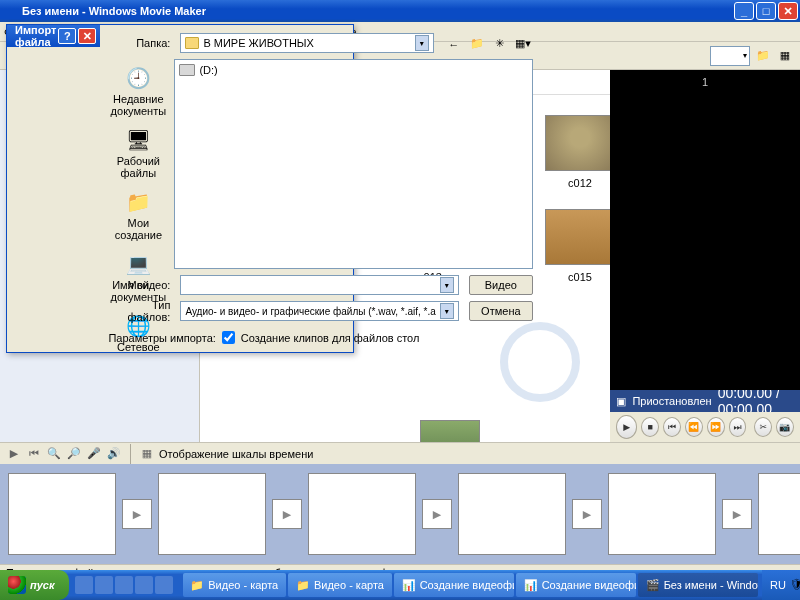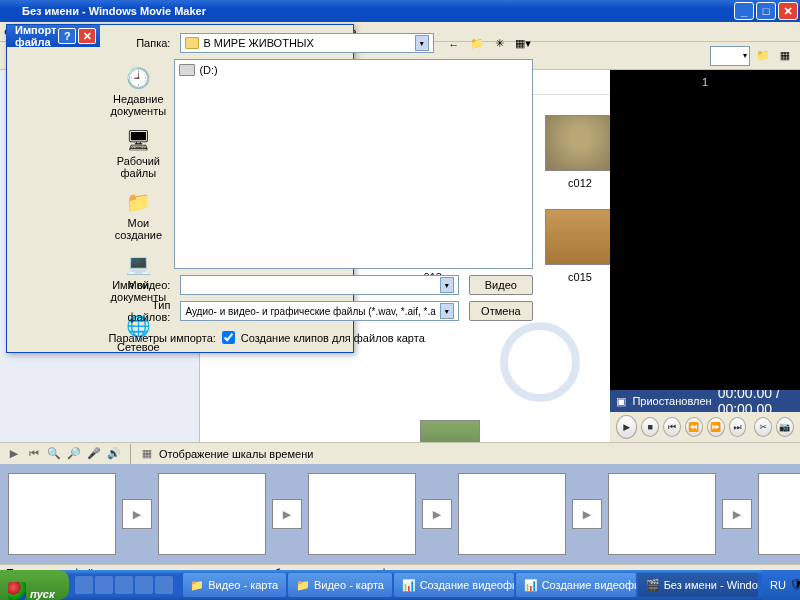--- a/index.html
+++ b/index.html
@@ -52,21 +52,21 @@
 
 .storyboard { height:100px; background:#a8b8d8; display:flex; align-items:center; padding:8px; gap:6px; overflow:hidden; }
 .sb-slot { width:108px; height:82px; background:#fff; border:1px solid #888; flex-shrink:0; }
 .sb-trans { width:30px; height:30px; background:#fff; border:1px solid #888; flex-shrink:0; display:flex; align-items:center; justify-content:center; color:#888; }
 
 .hint-bar { height:18px; background:#ece9d8; padding:2px 6px; border-top:1px solid #c6c3b6; }
 .status-bar { height:18px; background:#ece9d8; padding:2px 6px; border-top:1px solid #c6c3b6; }
 
 
 .taskbar { position:absolute; left:0; right:0; bottom:0; height:30px; background:linear-gradient(#3a8de8,#2060c8 15%,#2060c8 85%,#1a50a8); display:flex; align-items:center; }
-.start-btn { height:30px; padding:0 14px 0 8px; background:linear-gradient(#5aaa3a,#3a8a2a); color:#fff; font-weight:bold; font-style:italic; display:flex; align-items:flex-end; gap:4px; border-radius:0 10px 10px 0; }
+.start-btn { height:30px; padding:0 14px 0 8px; background:linear-gradient(#5aaa3a,#3a8a2a); color:#fff; font-weight:bold; font-style:italic; display:flex; align-items:center; gap:4px; border-radius:0 10px 10px 0; }
 .start-orb { width:18px; height:18px; background:radial-gradient(circle at 30% 30%,#f55,#a22 40%,#2a2 42%,#080 70%,#05a 72%); border-radius:3px; }
 .ql { display:flex; gap:2px; padding:0 6px; }
 .ql-icon { width:18px; height:18px; background:rgba(255,255,255,.2); border-radius:2px; }
 .task-items { flex:1; display:flex; gap:2px; padding:0 4px; }
 .task-item { height:24px; padding:0 8px; background:linear-gradient(#5a9ae8,#3a7ad8); color:#fff; display:flex; align-items:center; gap:4px; border-radius:2px; max-width:120px; overflow:hidden; white-space:nowrap; }
 .task-item.active { background:linear-gradient(#2a5aa8,#1a4a98); }
 .tray { display:flex; align-items:center; gap:4px; padding:0 8px; background:linear-gradient(#2a70d8,#1a5ab8); height:30px; }
 .tray-icon { width:14px; height:14px; }
 
 
@@ -286,21 +286,21 @@
         <span class="dlg-label">Тип файлов:</span>
         <div class="dlg-combo">
           <span style="font-size:10px;overflow:hidden;white-space:nowrap">Аудио- и видео- и графические файлы (*.wav, *.aif, *.a</span>
           <div class="arrow">▾</div>
         </div>
         <button class="dlg-button">Отмена</button>
       </div>
       <div class="dlg-check-row">
         <span>Параметры импорта:</span>
         <input type="checkbox" checked="" style="">
-        <span>Создание клипов для файлов карта</span>
+        <span>Создание клипов для файлов стол</span>
       </div>
     </div>
   </div>
 </div>
 
 <div class="taskbar">
   <div class="start-btn">
     <div class="start-orb"></div>
     <span>пуск</span>
   </div>

